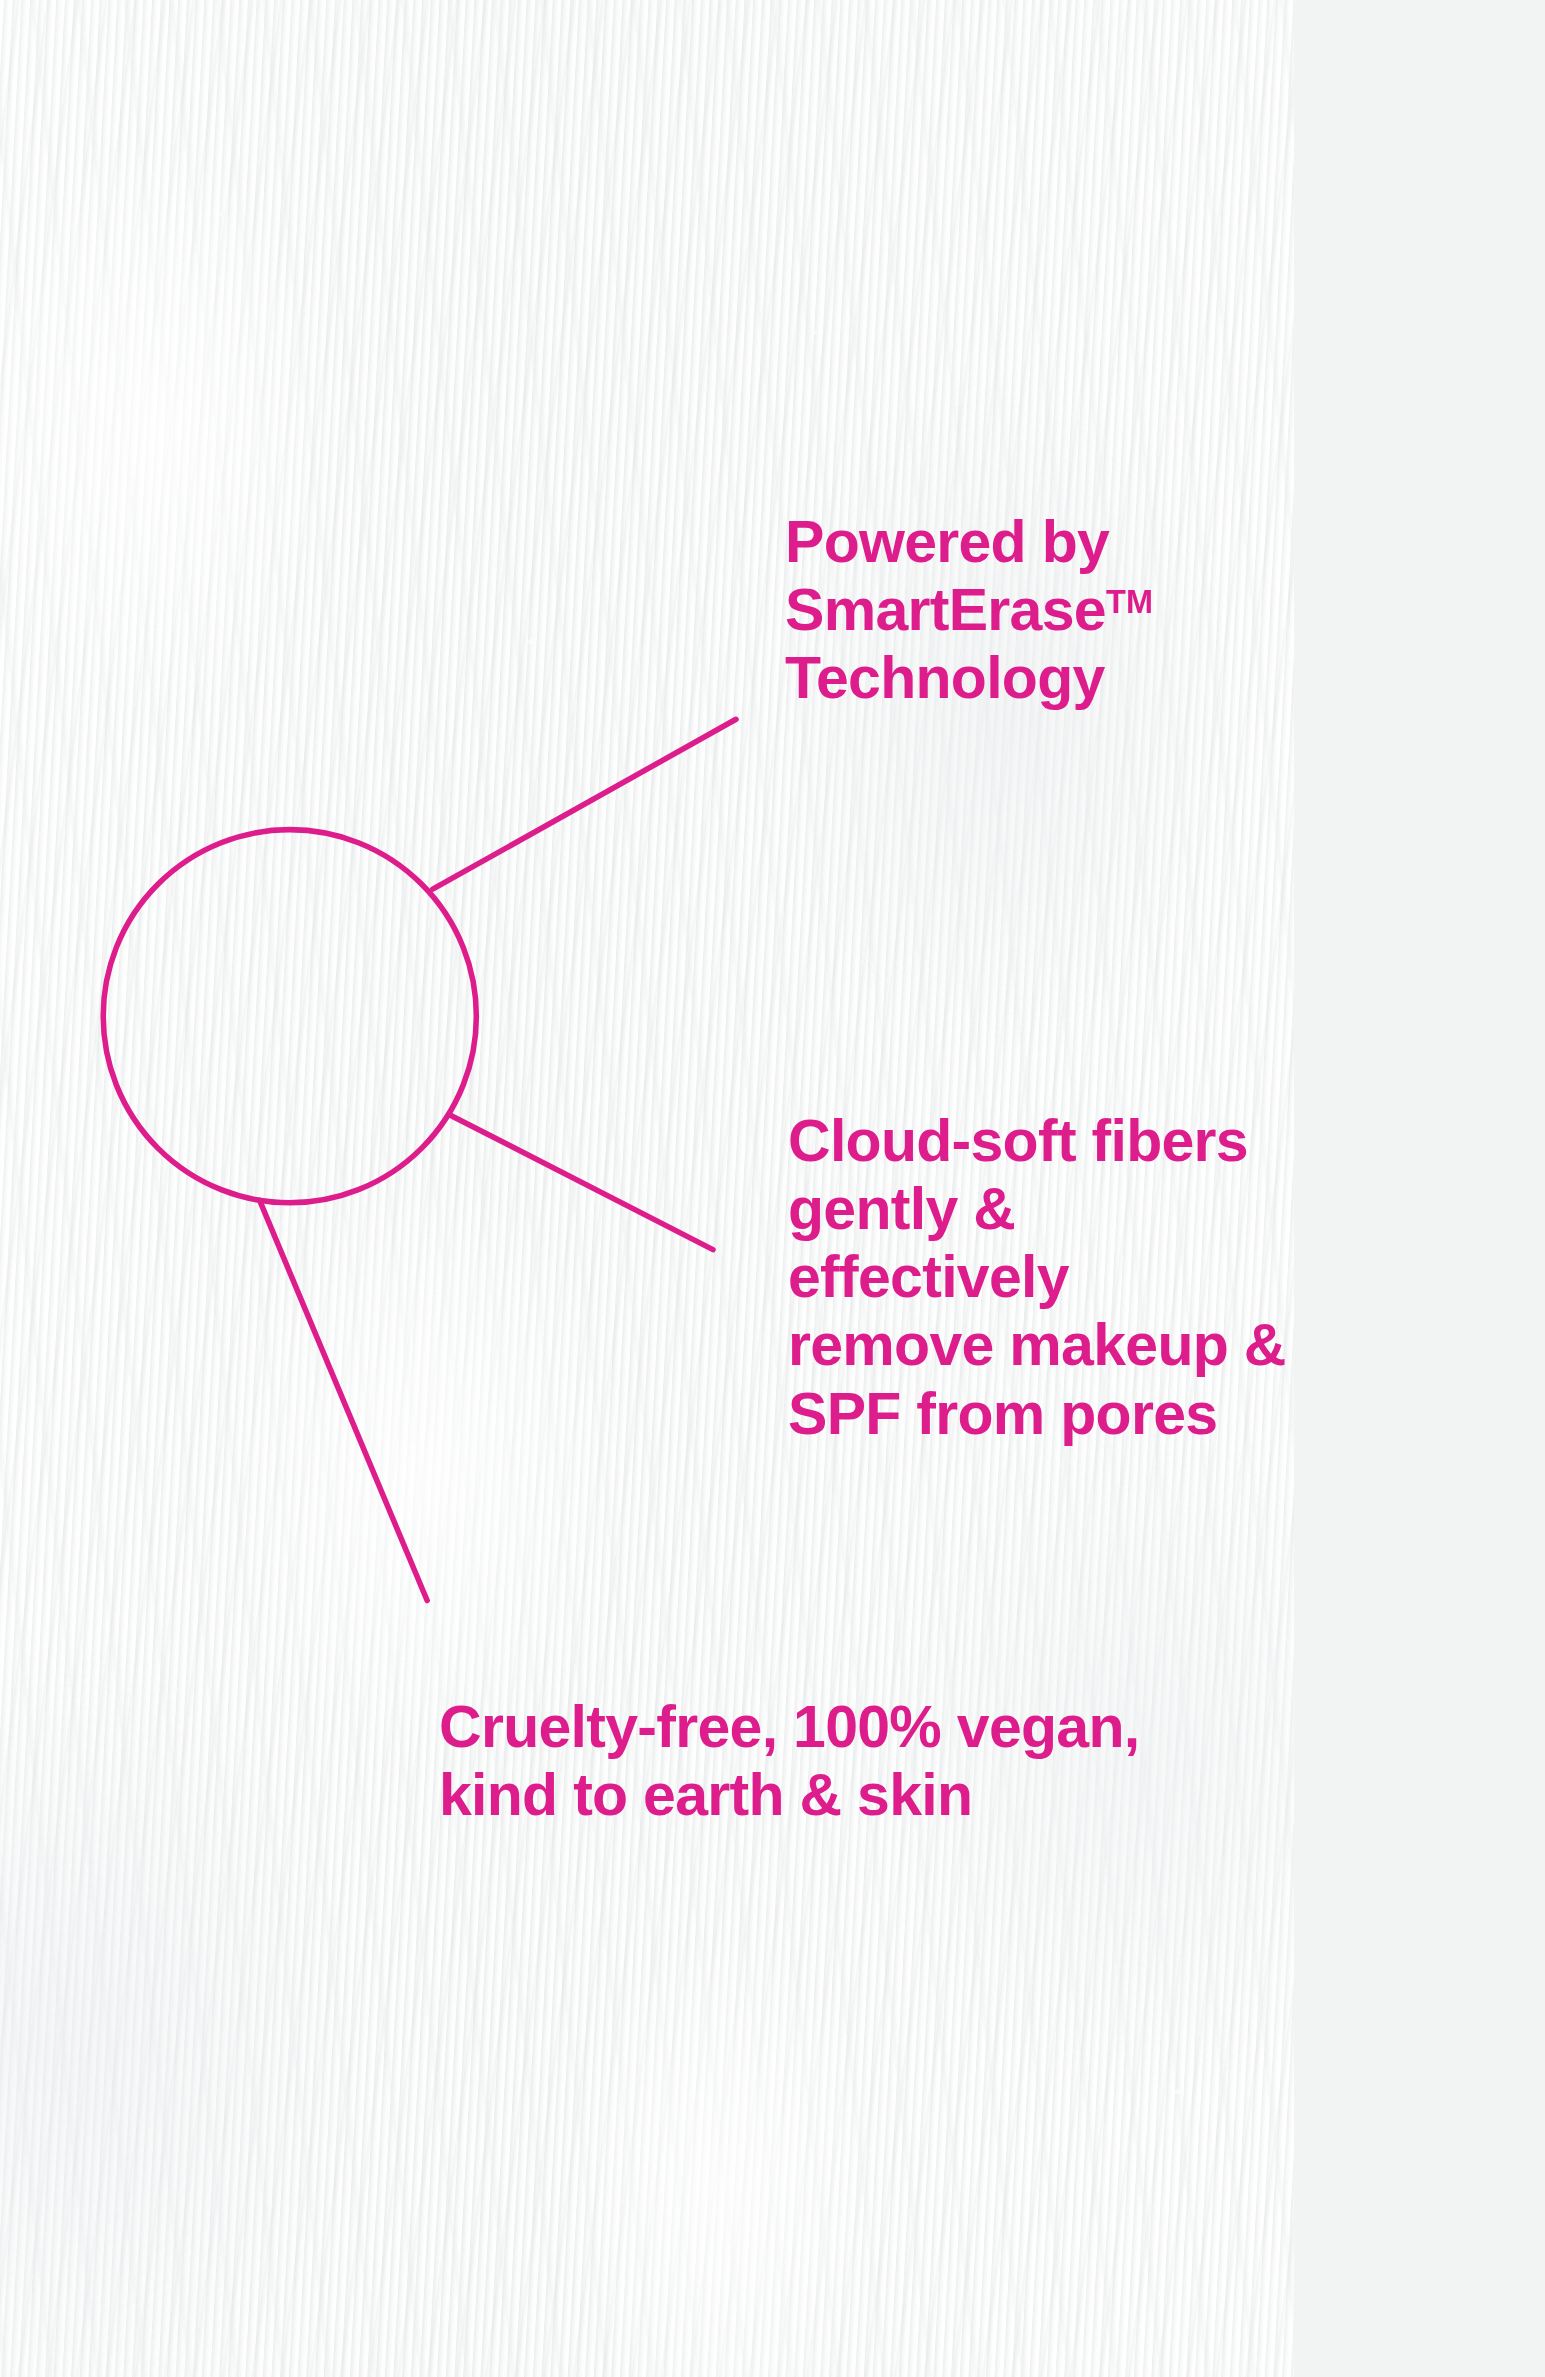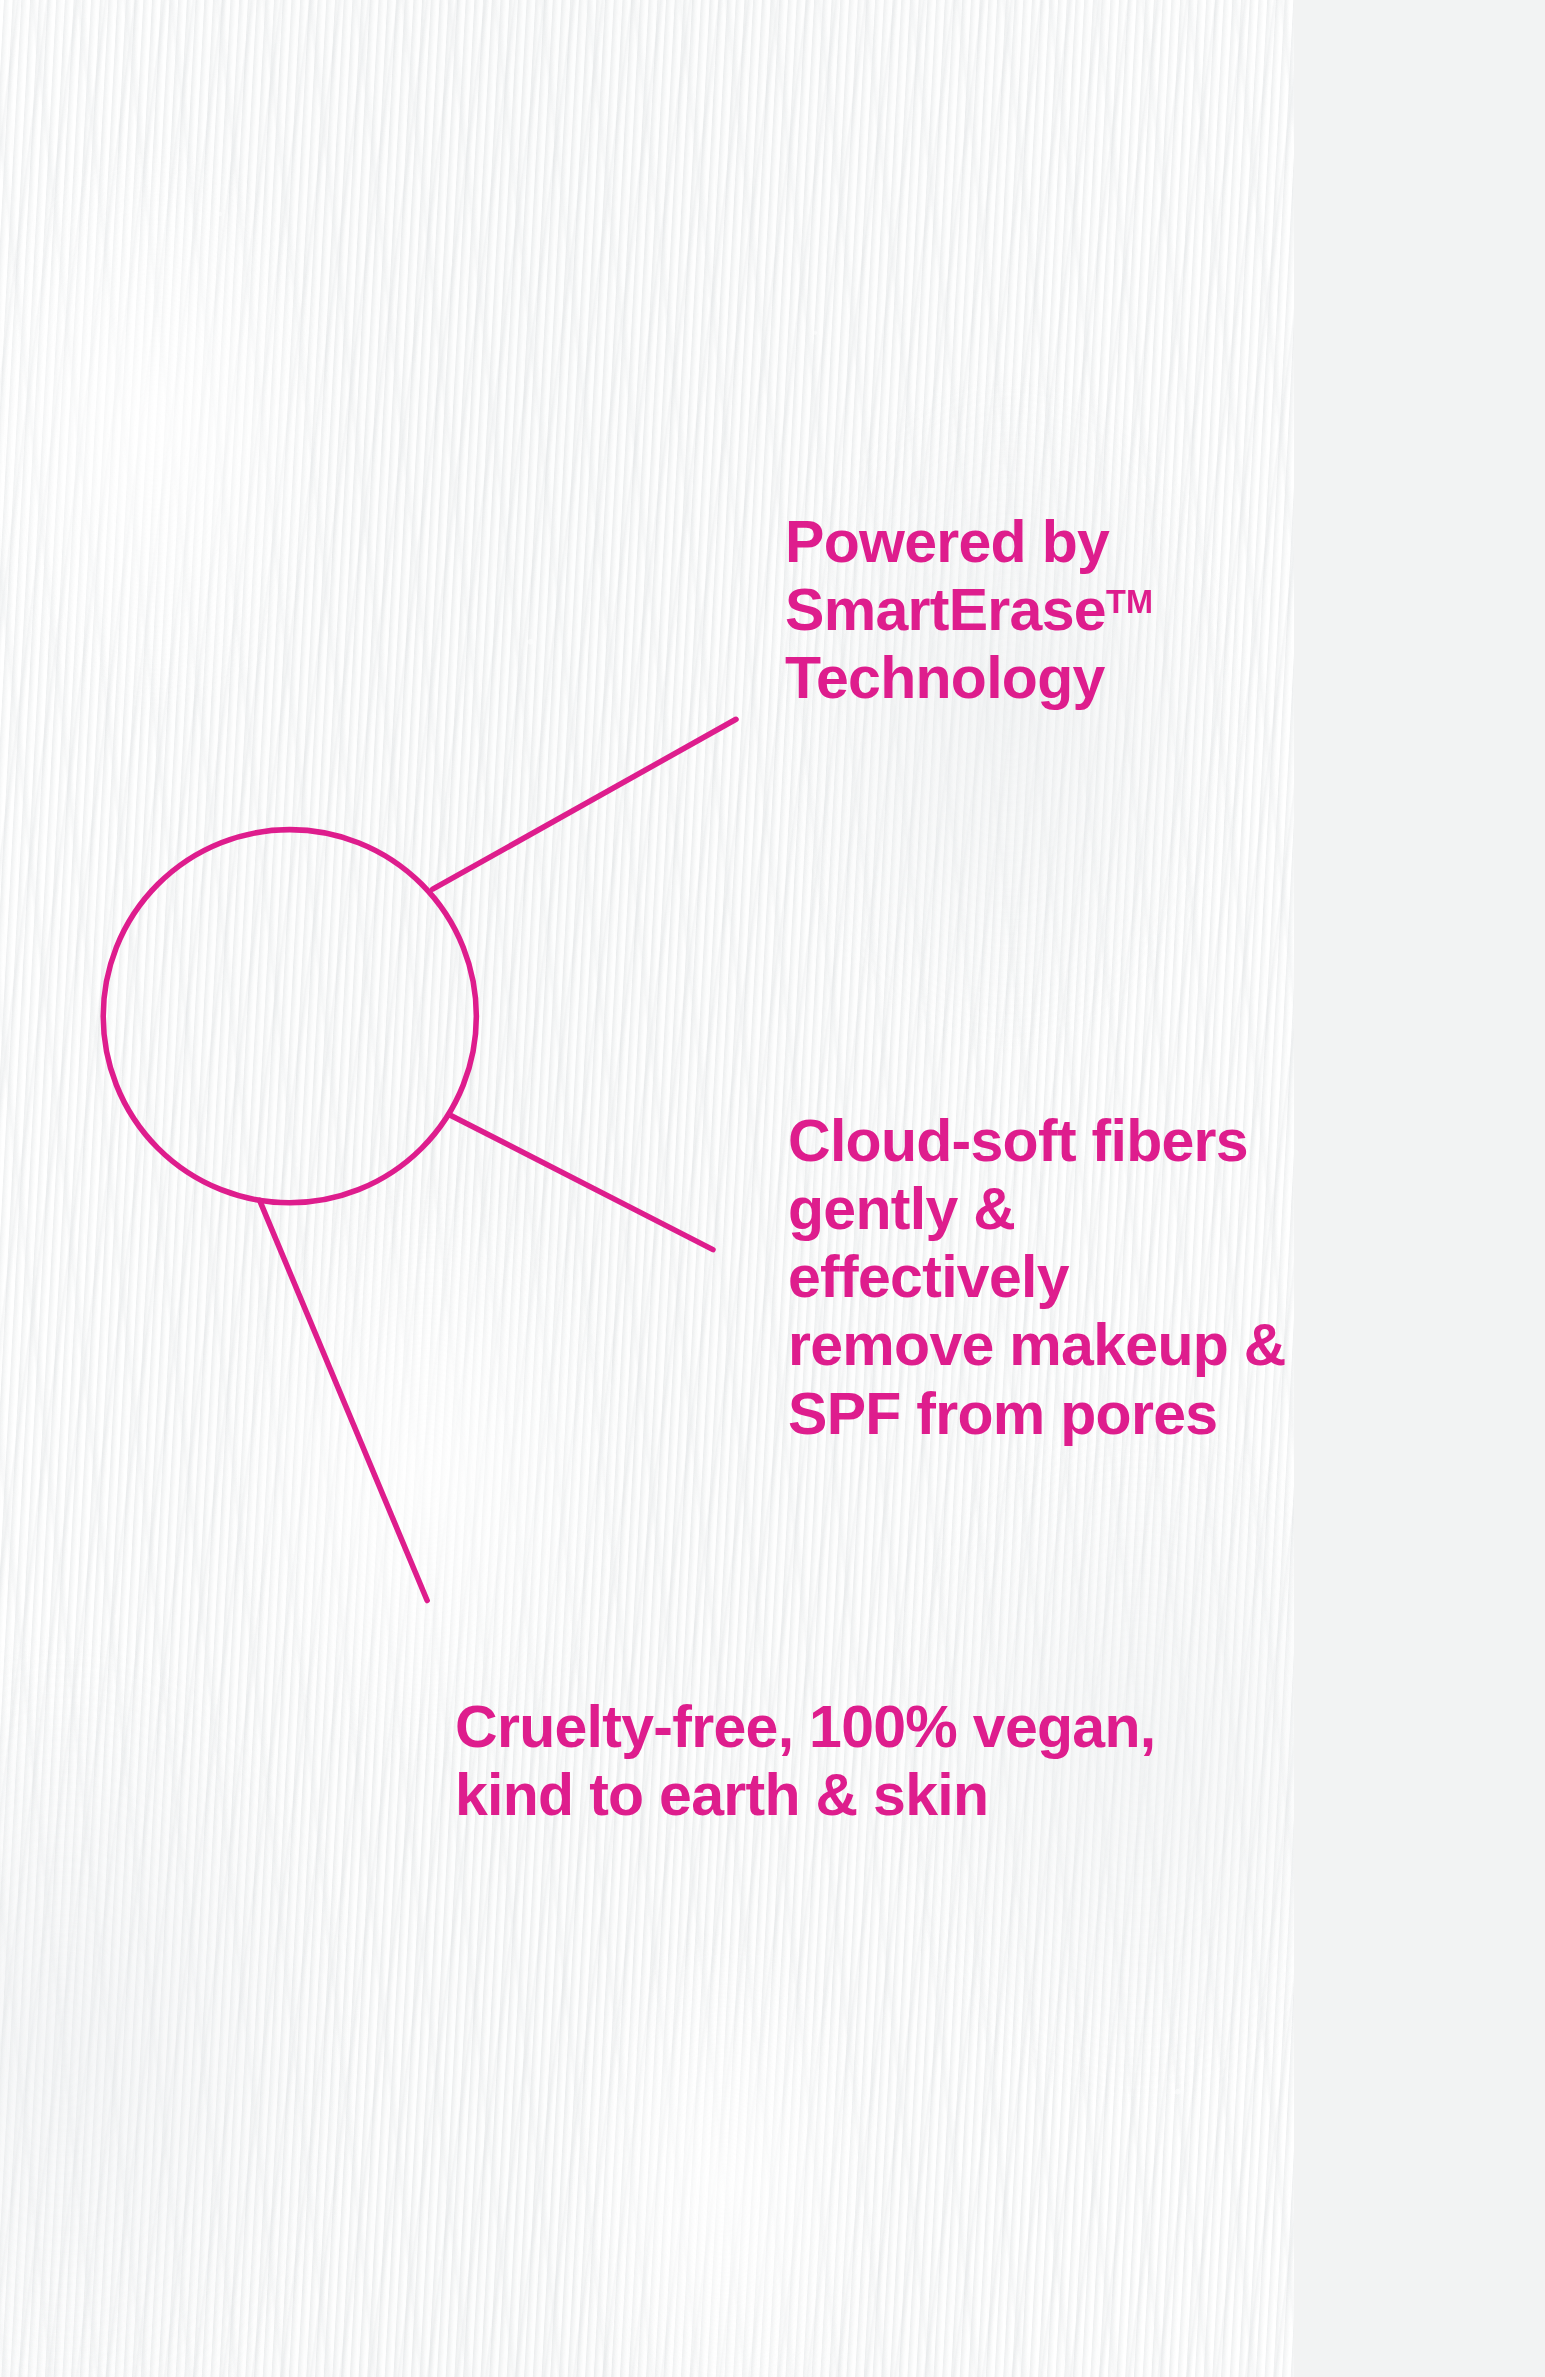--- a/index.html
+++ b/index.html
@@ -119,21 +119,20 @@
   }
   #callout-2 {
     left: 788px;
     top: 1107px;
     font-size: 59px;
   }
   #callout-3 {
     left: 439px;
     top: 1693px;
     font-size: 59px;
-    margin-left: 16px;
   }
   .tm-mark {
     font-size: 0.55em;
     vertical-align: 0.52em;
     letter-spacing: 0.01em;
     text-align: center;
   }
 </style>
 </head>
 <body>

